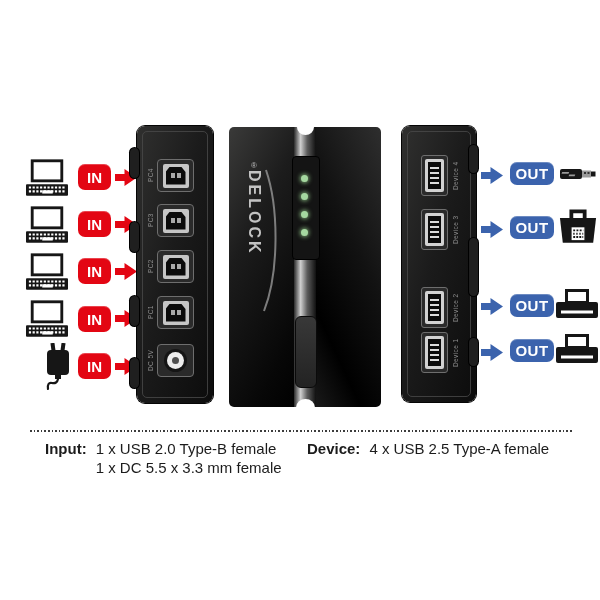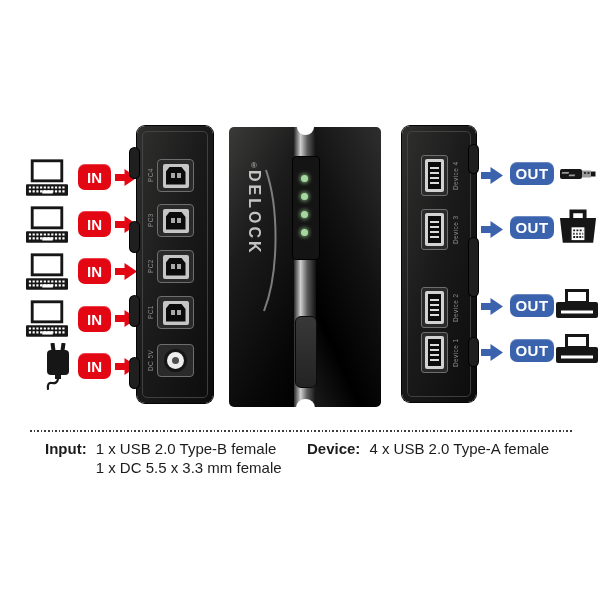--- a/index.html
+++ b/index.html
@@ -329,17 +329,17 @@
   <div class="spec" style="left:45px">
     <span class="lbl">Input:</span>
     <span>
       <div>1 x USB 2.0 Type-B female</div>
       <div>1 x DC 5.5 x 3.3 mm female</div>
     </span>
   </div>
   <div class="spec" style="left:307px">
     <span class="lbl">Device:</span>
     <span>
-      <div>4 x USB 2.0 Type-A female</div>
+      <div>4 x USB 2.5 Type-A female</div>
     </span>
   </div>
 
 </div>
 
 </body></html>

